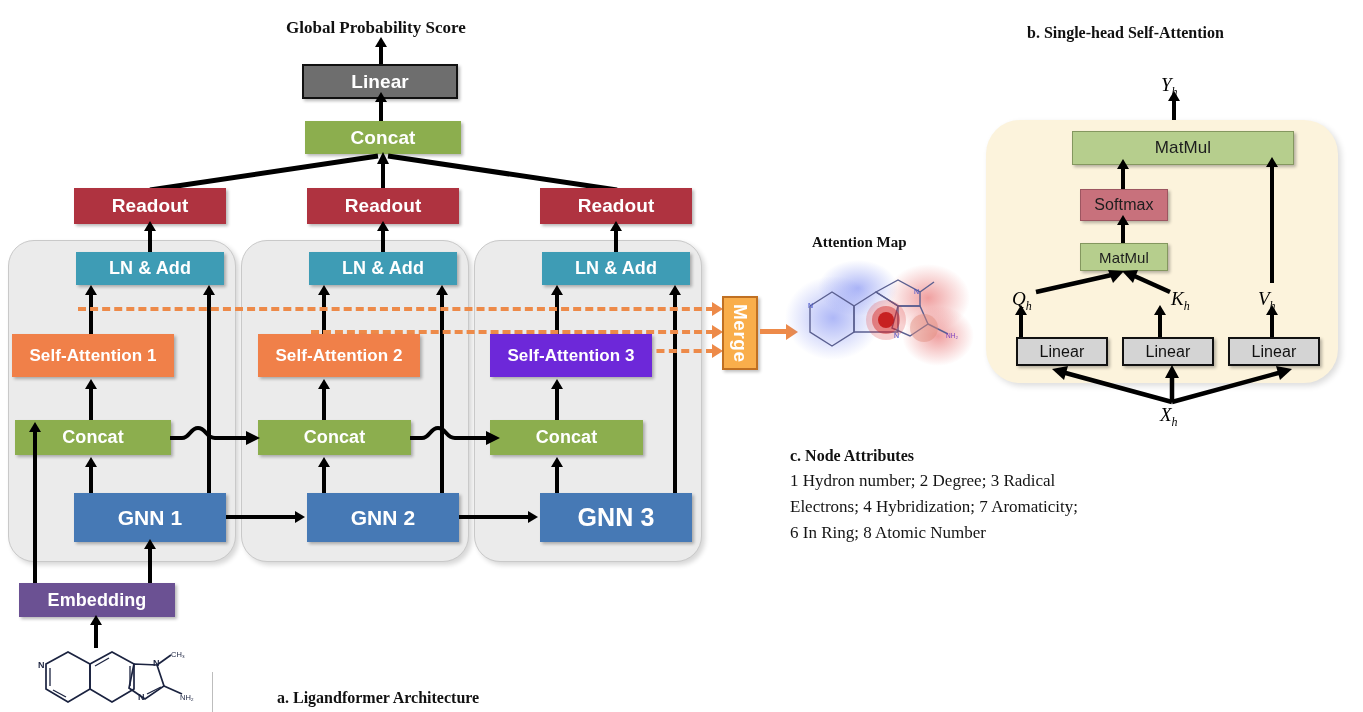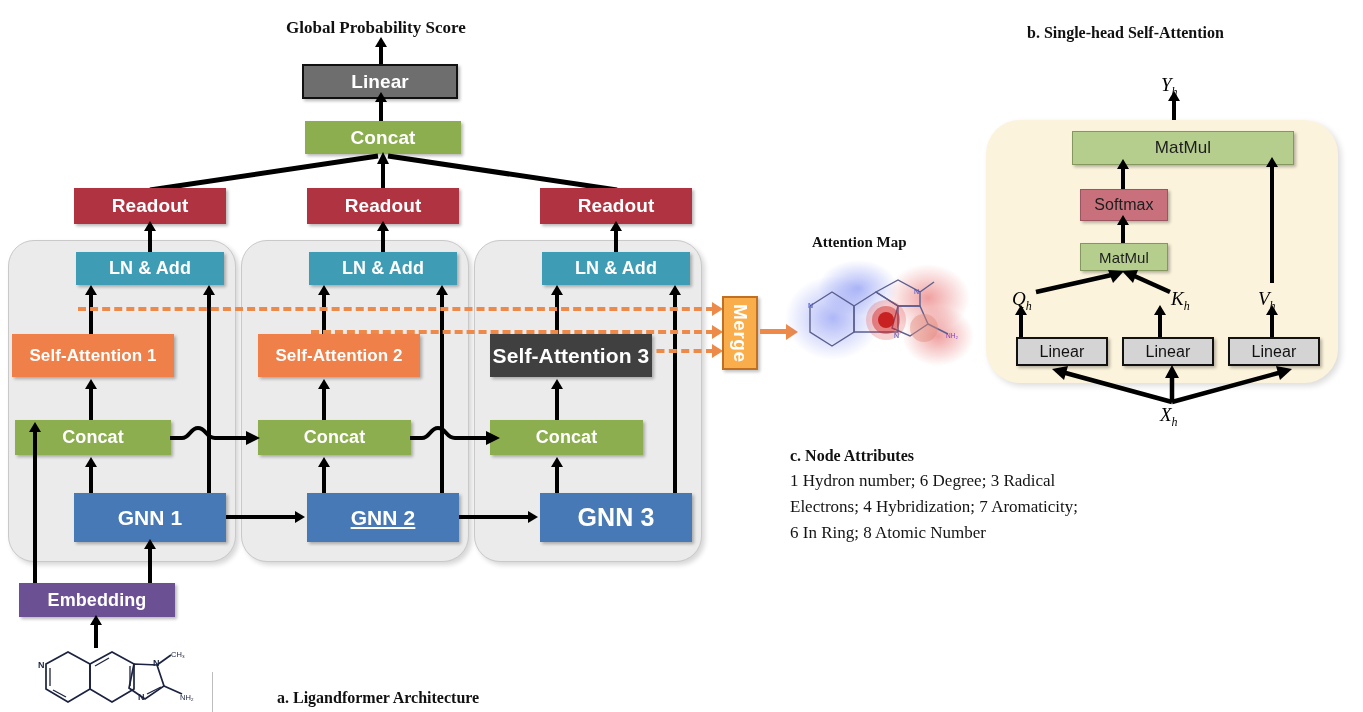--- a/index.html
+++ b/index.html
@@ -160,21 +160,21 @@
 <div class="dash-head" style="left:712px;top:302px;"></div>
 
 <div class="dash" style="left:311px;top:330px;width:403px;"></div>
 <div class="dash-head" style="left:712px;top:325px;"></div>
 
 <div class="dash" style="left:545px;top:349px;width:169px;"></div>
 <div class="dash-head" style="left:712px;top:344px;"></div>
 
 <div class="node" style="left:12px;top:334px;width:162px;height:43px;background:#F08049;font-size:17px;">Self-Attention 1</div>
 <div class="node" style="left:258px;top:334px;width:162px;height:43px;background:#F08049;font-size:17px;">Self-Attention 2</div>
-<div class="node" style="left:490px;top:334px;width:162px;height:43px;background:#404040;font-size:21px;">Self-Attention 3</div>
+<div class="node" style="left:490px;top:334px;width:162px;height:43px;background:#6d28d9;font-size:17px;">Self-Attention 3</div>
 
 <div class="v-arrow" style="left:89px;top:388px;height:35px;"></div>
 <div class="v-arrow" style="left:322px;top:388px;height:35px;"></div>
 <div class="v-arrow" style="left:555px;top:388px;height:35px;"></div>
 
 <div class="node" style="left:15px;top:420px;width:156px;height:35px;background:#8CAE4E;font-size:18px;">Concat</div>
 <div class="node" style="left:258px;top:420px;width:153px;height:35px;background:#8CAE4E;font-size:18px;">Concat</div>
 <div class="node" style="left:490px;top:420px;width:153px;height:35px;background:#8CAE4E;font-size:18px;">Concat</div>
 
 <svg class="abs" style="left:168px;top:420px;width:96px;height:36px;overflow:visible;">
@@ -187,21 +187,21 @@
 </svg>
 
 <div class="v-arrow" style="left:89px;top:466px;height:34px;"></div>
 <div class="v-arrow" style="left:322px;top:466px;height:34px;"></div>
 <div class="v-arrow" style="left:555px;top:466px;height:34px;"></div>
 
 <div class="v-arrow" style="left:33px;top:431px;height:154px;"></div>
 
 <div class="node" style="left:74px;top:493px;width:152px;height:49px;background:#4679B5;font-size:21px;">GNN 1</div>
 
-<div class="node" style="left:307px;top:493px;width:152px;height:49px;background:#4679B5;font-size:21px;text-decoration:underline;">GNN 2</div>
+<div class="node" style="left:307px;top:493px;width:152px;height:49px;background:#4679B5;font-size:21px;">GNN 2</div>
 <div class="node" style="left:540px;top:493px;width:152px;height:49px;background:#4679B5;font-size:25px;">GNN 3</div>
 
 <div class="h-arrow" style="left:226px;top:515px;width:70px;"></div>
 <div class="h-arrow" style="left:459px;top:515px;width:70px;"></div>
 
 <div class="v-arrow" style="left:148px;top:548px;height:37px;"></div>
 
 <div class="node" style="left:19px;top:583px;width:156px;height:34px;background:#6B5193;font-size:18px;">Embedding</div>
 
 <div class="v-arrow" style="left:94px;top:624px;height:24px;"></div>
@@ -340,15 +340,15 @@
   <line x1="172" y1="40" x2="282" y2="10" stroke="#000" stroke-width="4.5"></line>
   <polygon points="292,7 276,4 280,18" fill="#000"></polygon>
 </svg>
 
 <div class="mathvar" style="left:1160px;top:404px;">
   <span>X</span><sub>h</sub>
 </div>
 
 <div class="cap" style="left:790px;top:447px;font-size:16px;">c. Node Attributes</div>
 
-<div class="body-serif" style="left:790px;top:470px;font-size:17px;">1 Hydron number; 6 Degree; 3 Radical</div>
+<div class="body-serif" style="left:790px;top:470px;font-size:17px;">1 Hydron number; 2 Degree; 3 Radical</div>
 <div class="body-serif" style="left:790px;top:496px;font-size:17px;">Electrons; 4 Hybridization; 7 Aromaticity;</div>
 <div class="body-serif" style="left:790px;top:522px;font-size:17px;">6 In Ring; 8 Atomic Number</div>
 
 </body></html>

